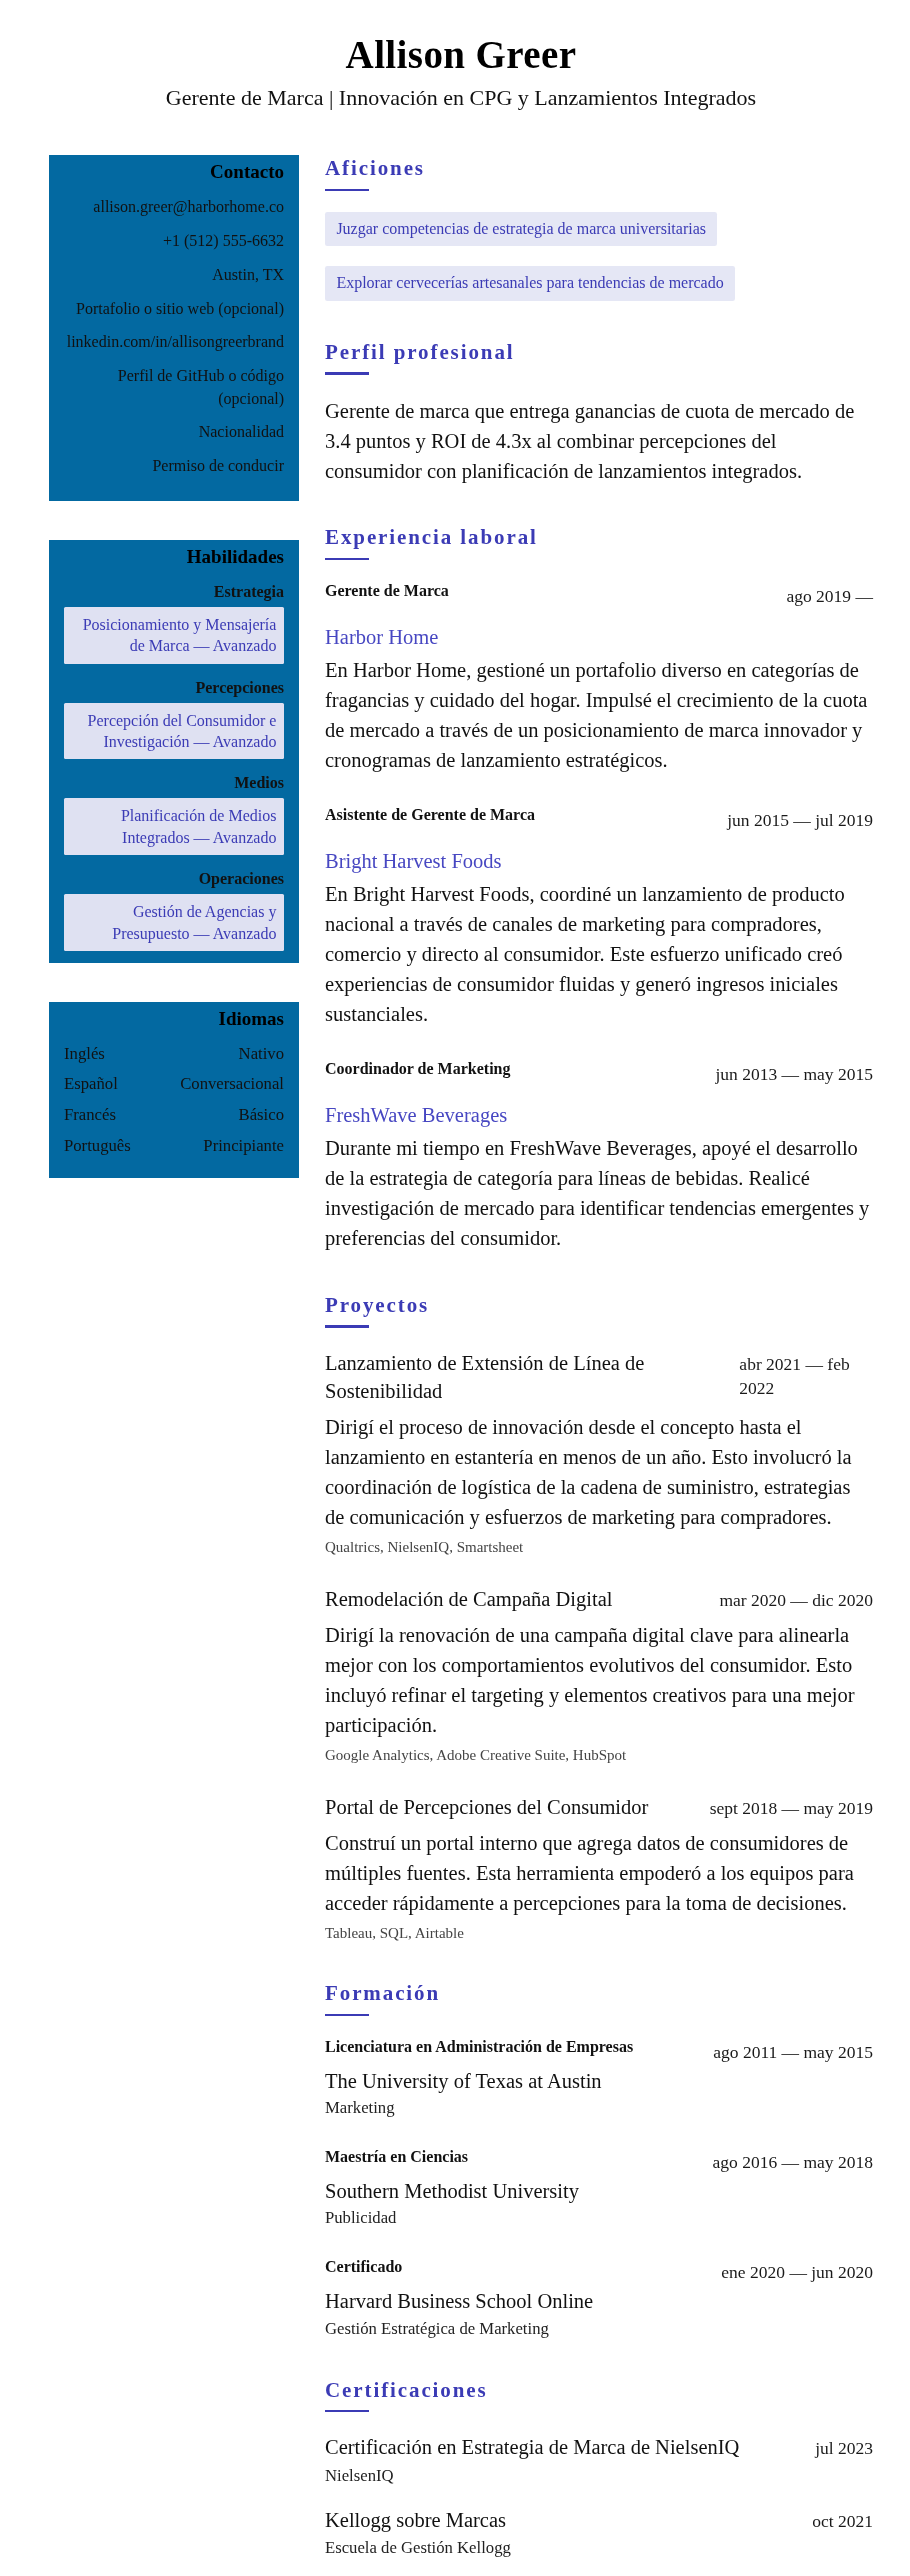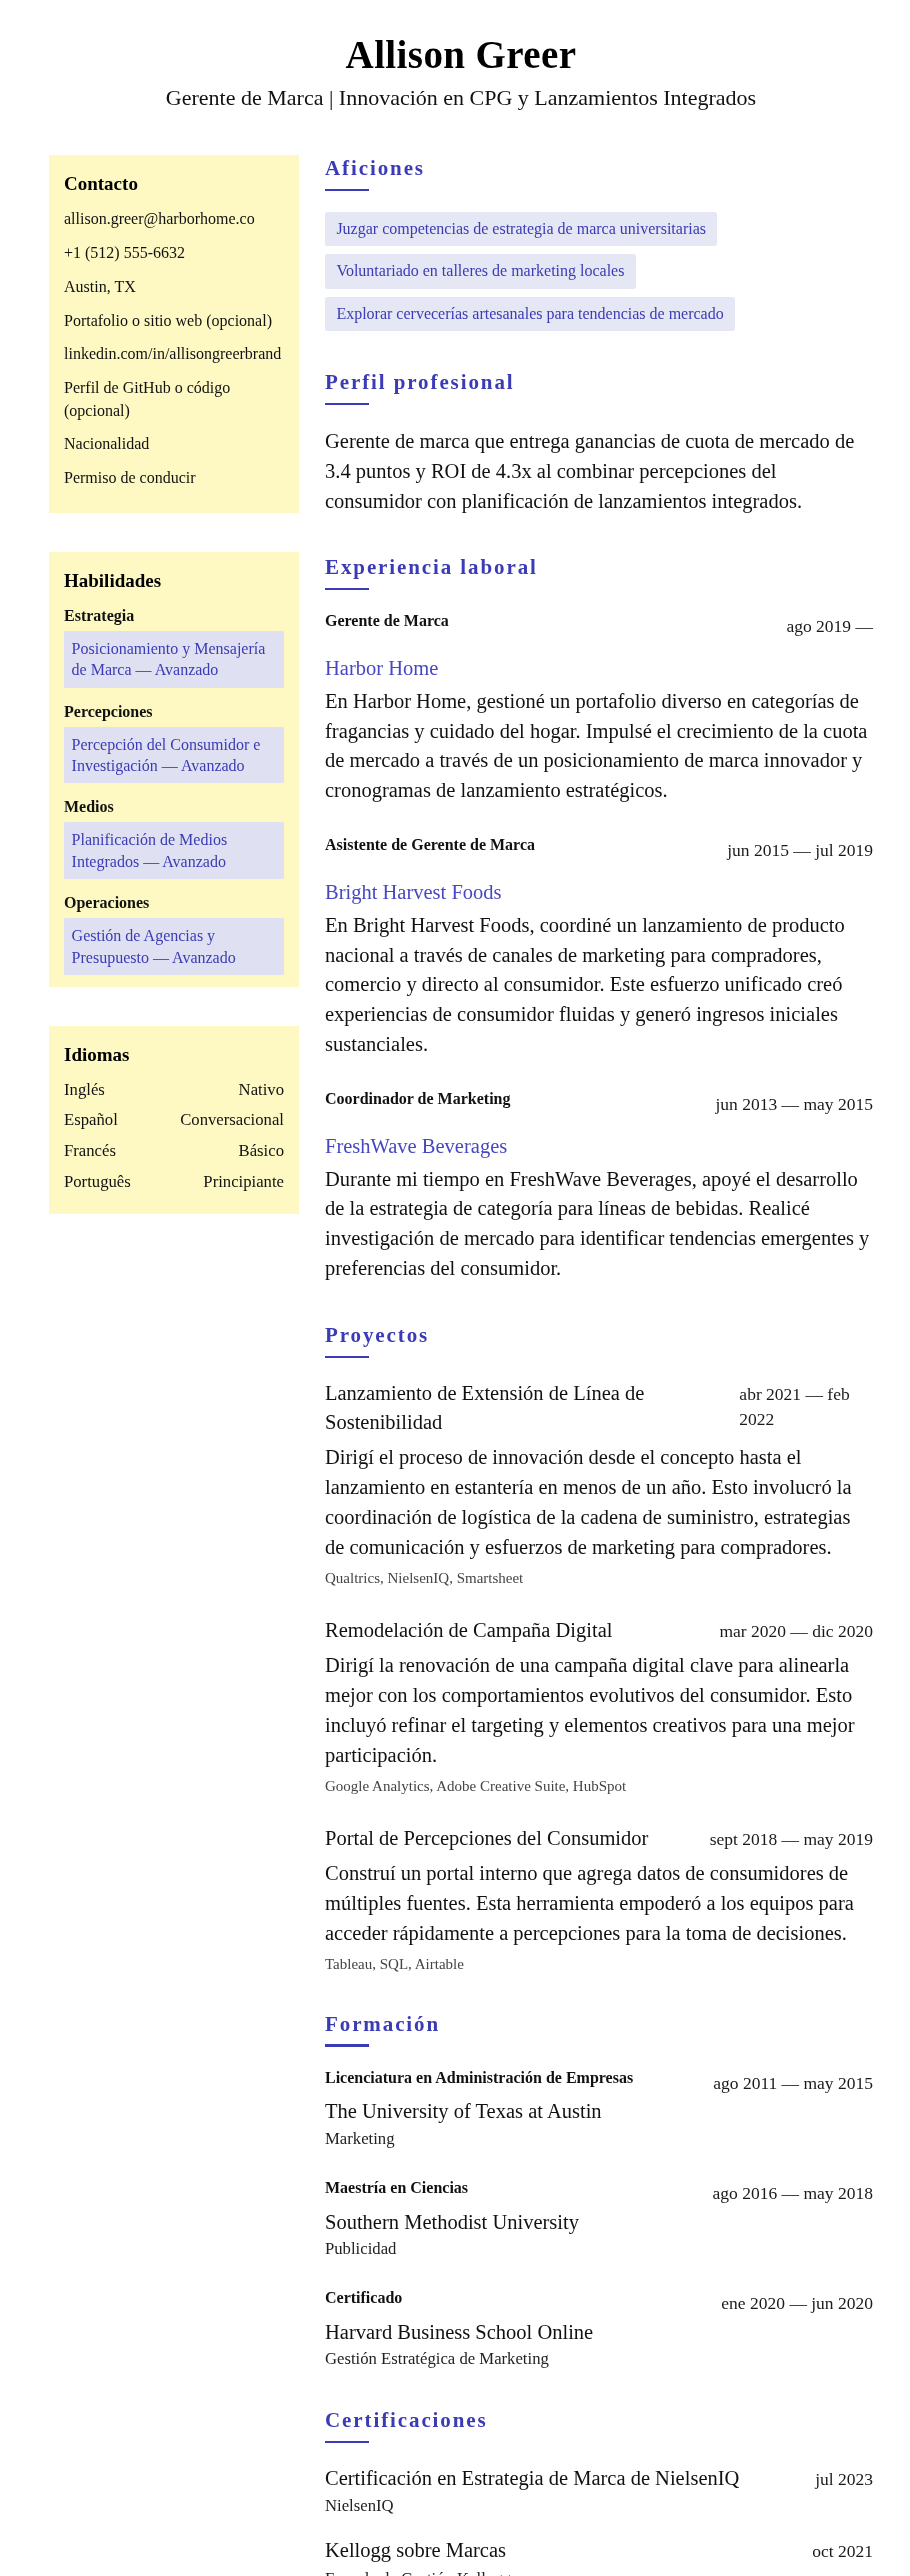--- a/index.html
+++ b/index.html
@@ -16,36 +16,36 @@
   .header { text-align: center; margin-bottom: 44px; }
   .name { font-size: 39px; font-weight: bold; letter-spacing: 0.4px; color: #000; }
   .subtitle { font-size: 22px; margin-top: 7.6px; color: #111; }
 
   
   .columns { display: flex; gap: 26px; align-items: flex-start; }
   .sidebar { width: 250px; flex: 0 0 250px; }
   .main { flex: 1; min-width: 0; padding-top: 1.5px; }
 
   
-  .side-box { background: #fef9c3; padding: 18px 15px 12px 15px; margin-bottom: 39px; }
+  .side-box { background: #0369a1; padding: 6px 15px 12px 15px; margin-bottom: 39px; text-align: right; }
   .side-title { font-size: 19px; font-weight: bold; margin-bottom: 13.7px; color: #000; }
   .contact-item { font-size: 16px; line-height: 1.4; margin-bottom: 11.4px; white-space: normal; }
   .contact-item.nowrap { white-space: nowrap; overflow: visible; }
   .skill-group-label { font-size: 16px; font-weight: bold; margin: 15px 0 6px 0; }
   .skill-group:first-of-type .skill-group-label { margin-top: 0; }
   .skill-chip { background: #dfe1f2; color: #3b3bb5; font-size: 16px; line-height: 1.35; padding: 6.8px 7.6px; border-radius: 1.5px; }
   .lang-row { display: flex; justify-content: space-between; font-size: 16.7px; margin-bottom: 10.6px; }
 
   
   .section { margin-bottom: 39px; }
   .section-title { color: #3b3bb5; font-size: 21px; font-weight: bold; letter-spacing: 1.9px; }
   .section-underline { width: 44px; height: 2.3px; background: #3b3bb5; margin-top: 7.6px; }
   .section-body { margin-top: 21px; }
 
-  .pill-row { margin-bottom: 8px; }
+  .pill-row { margin-bottom: 20px; }
   .pill { display: inline-block; background: #e5e7f5; color: #3b3bb5; font-size: 16px; line-height: 1.3; padding: 6.8px 11.4px; border-radius: 2.3px; }
 
   .profile-text { font-size: 20.5px; line-height: 1.47; }
 
   .entry { margin-bottom: 29px; }
   .entry:last-child { margin-bottom: 0; }
   .entry-head { display: flex; justify-content: space-between; gap: 20px; align-items: flex-start; }
   .entry-title { font-size: 16px; font-weight: bold; line-height: 1.3; }
   .entry-title.regular { font-weight: normal; font-size: 20.5px; line-height: 1.4; }
   .entry-date { font-size: 17.5px; text-align: left; line-height: 1.4; padding-top: 3px; color: #1a1a1a; flex: 0 1 auto; }
@@ -132,23 +132,20 @@
     <main class="main">
 
       <section class="section">
         <div class="section-title">Aficiones</div>
         <div class="section-underline"></div>
         <div class="section-body">
           <div class="pill-row">
             <span class="pill">Juzgar competencias de estrategia de marca universitarias</span>
           </div>
           <div class="pill-row">
-            <span class="pill">Voluntariado en talleres de marketing locales</span>
-          </div>
-          <div class="pill-row">
             <span class="pill">Explorar cervecerías artesanales para tendencias de mercado</span>
           </div>
         </div>
       </section>
 
       <section class="section">
         <div class="section-title">Perfil profesional</div>
         <div class="section-underline"></div>
         <div class="section-body">
           <p class="profile-text">Gerente de marca que entrega ganancias de cuota de mercado de 3.4 puntos y ROI de 4.3x al combinar percepciones del consumidor con planificación de lanzamientos integrados.</p>

